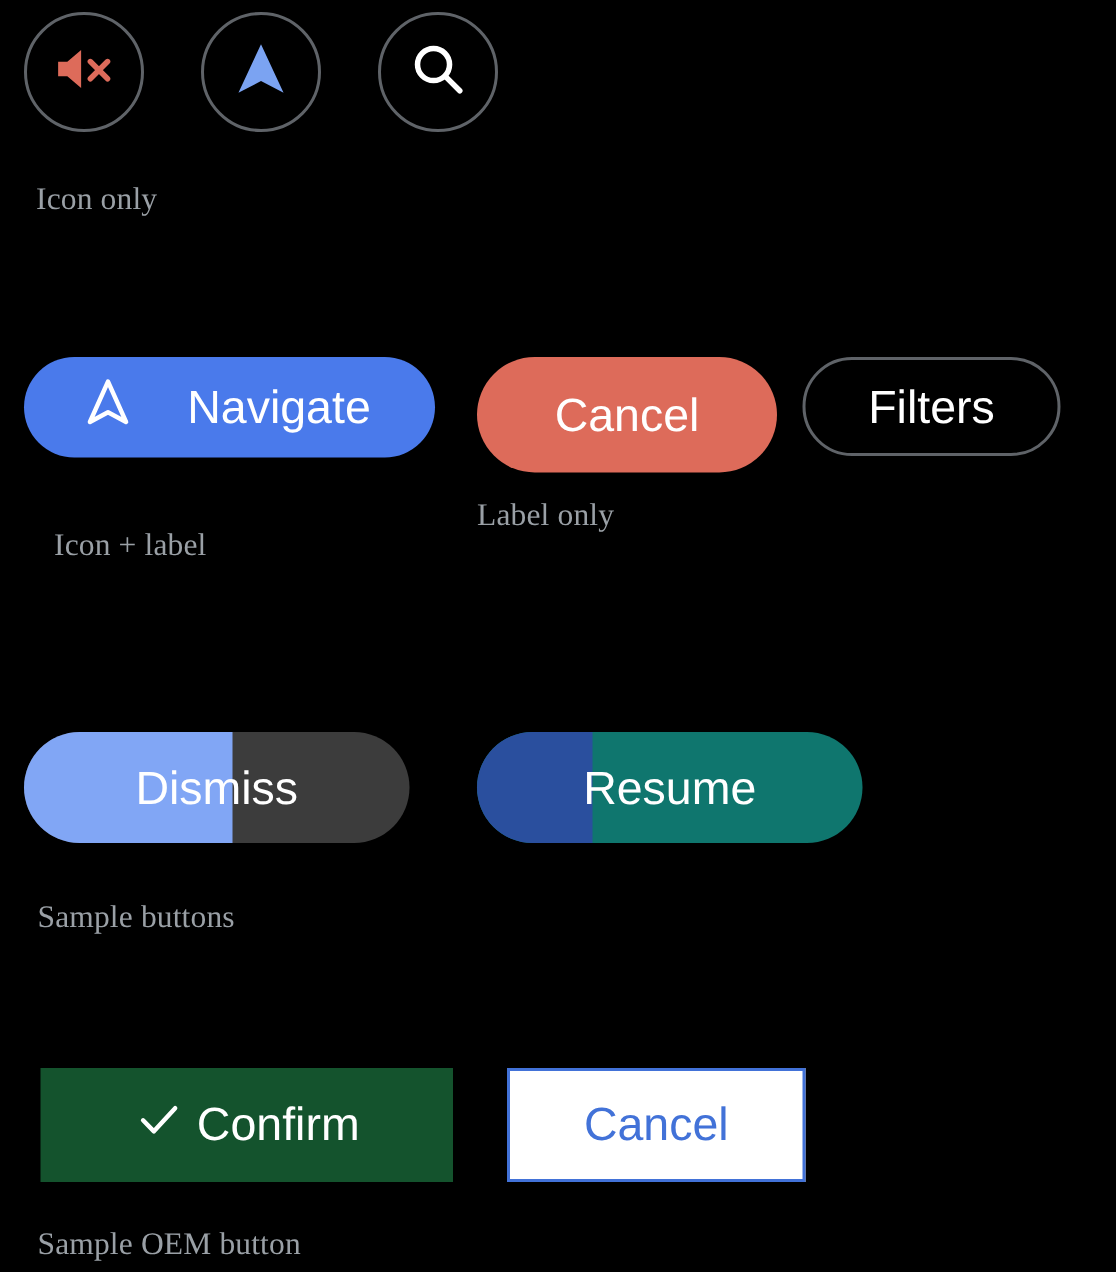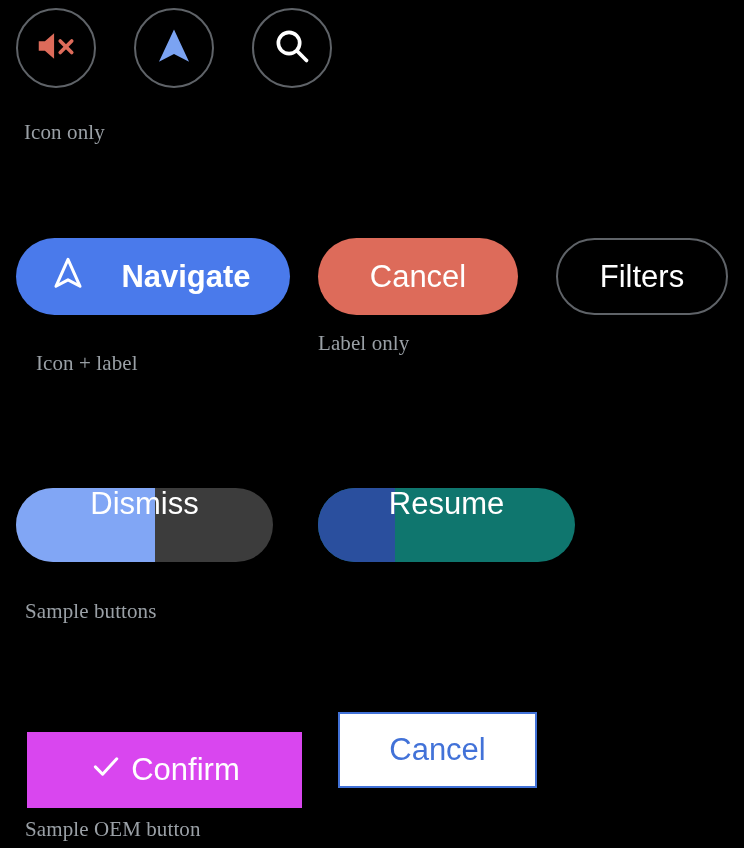--- a/index.html
+++ b/index.html
@@ -55,51 +55,50 @@
     justify-content: center;
     color: #ffffff;
     font-size: 31px;
     font-family: "Liberation Sans", sans-serif;
     white-space: nowrap;
   }
   #btn-navigate {
     left: 16px;
     top: 238px;
     width: 274px;
-    height: 77px;
+    height: 67px;
     background: #4a7aeb;
     gap: 34px;
     padding-right: 6px;
-    font-weight: bold;
   }
   #btn-cancel-pill {
     left: 318px;
     top: 238px;
     width: 200px;
     height: 77px;
     background: #dd6b5a;
   }
   #btn-filters {
-    left: 556px;
+    left: 535px;
     top: 238px;
     width: 172px;
-    height: 77px;
+    height: 66px;
     background: transparent;
     border: 2px solid #5f6368;
   }
   .pill-label { line-height: 1; }
 
   
   .timed {
     position: absolute;
     height: 74px;
     border-radius: 999px;
     overflow: hidden;
     display: flex;
-    align-items: flex-start;
+    align-items: center;
     justify-content: center;
   }
   .timed .fill {
     position: absolute;
     left: 0;
     top: 0;
     bottom: 0;
   }
   .timed .timed-label {
     position: relative;
@@ -132,24 +131,24 @@
     border-radius: 0;
     display: flex;
     align-items: center;
     justify-content: center;
     font-size: 31px;
     font-family: "Liberation Sans", sans-serif;
     white-space: nowrap;
   }
   #btn-confirm {
     left: 27px;
-    top: 732px;
+    top: 712px;
     width: 275px;
     height: 76px;
-    background: #d946ef;
+    background: #14532d;
     color: #ffffff;
     gap: 8px;
   }
   #btn-oem-cancel {
     left: 338px;
     top: 712px;
     width: 199px;
     height: 76px;
     background: #ffffff;
     color: #4272d8;

